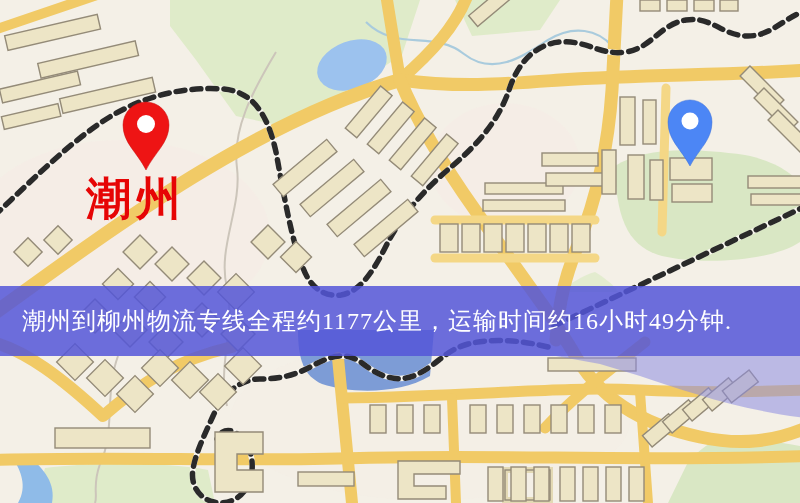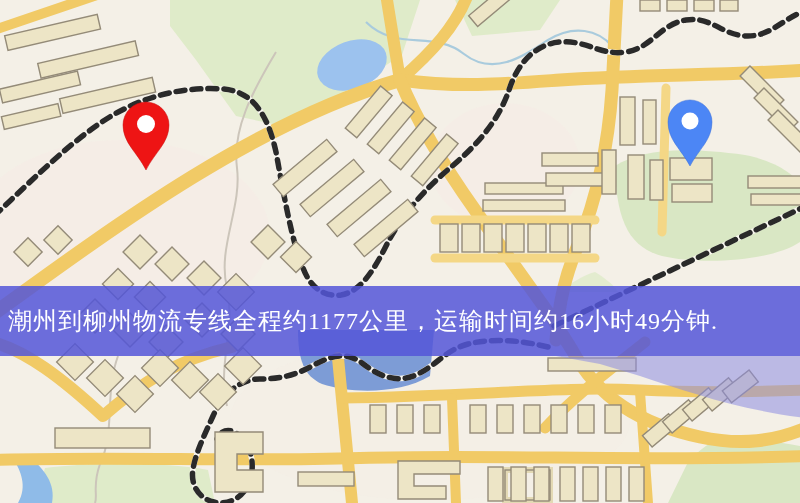--- a/index.html
+++ b/index.html
@@ -14,21 +14,21 @@
     line-height:1;white-space:nowrap;text-shadow:0 0 1px rgba(255,255,255,.35);
     font-family:"Liberation Serif","DejaVu Serif",serif;
   }
   .city-label.origin{left:86px;top:177px;color:#E60505;}
   .city-label.dest{left:638px;top:181px;color:#2E4FD0;}
   .caption-band{
     position:absolute;left:0;top:286px;width:800px;height:70px;
     background:rgba(84,86,216,0.85);
     display:flex;align-items:center;
     color:#FFFFFF;font-size:24px;letter-spacing:1px;
-    padding-left:8px;box-sizing:border-box;
+    padding-left:22px;box-sizing:border-box;
     font-family:"Liberation Serif","DejaVu Serif",serif;
     white-space:nowrap;
   }
 </style>
 </head>
 <body>
 
 <div class="stage">
 
   <svg width="800" height="503" viewBox="0 0 800 503">
@@ -205,18 +205,19 @@
       <path d="M146,170 C137,152 123,143 123,125 A23,23 0 1 1 169,125 C169,143 155,152 146,170 Z" stroke="#C50F0F" stroke-width="0.5" fill="#EE1414"></path>
       <circle cx="146" cy="124" r="9" fill="#FFFFFF"></circle>
     </g>
 
     <g>
       <path d="M690,166 C681,149 668,140 668,122 A22,22 0 1 1 712,122 C712,140 699,149 690,166 Z" stroke="#3A6FD8" stroke-width="0.5" fill="#4C86F5"></path>
       <circle cx="690" cy="121" r="8.5" fill="#FFFFFF"></circle>
     </g>
   </svg>
 
+  <div class="city-label origin">潮州</div>
 
   <div class="caption-band">
     <span>潮州到柳州物流专线全程约1177公里，运输时间约16小时49分钟.</span>
   </div>
 
 </div>
 
 </body></html>

